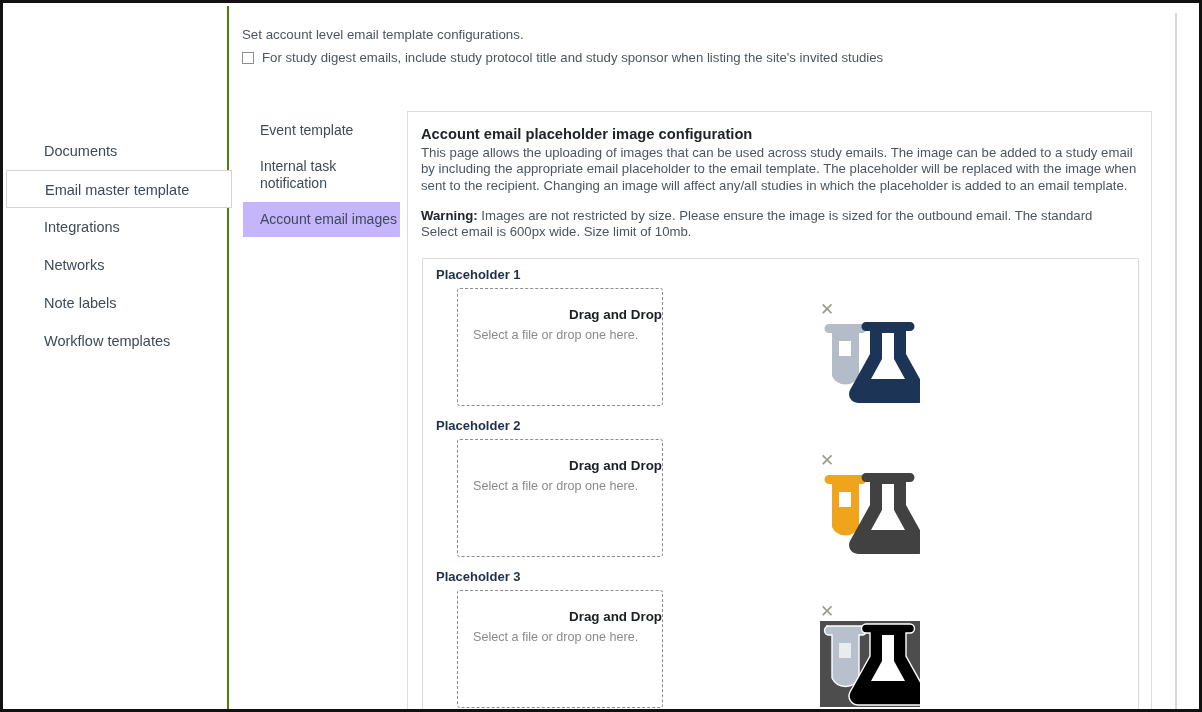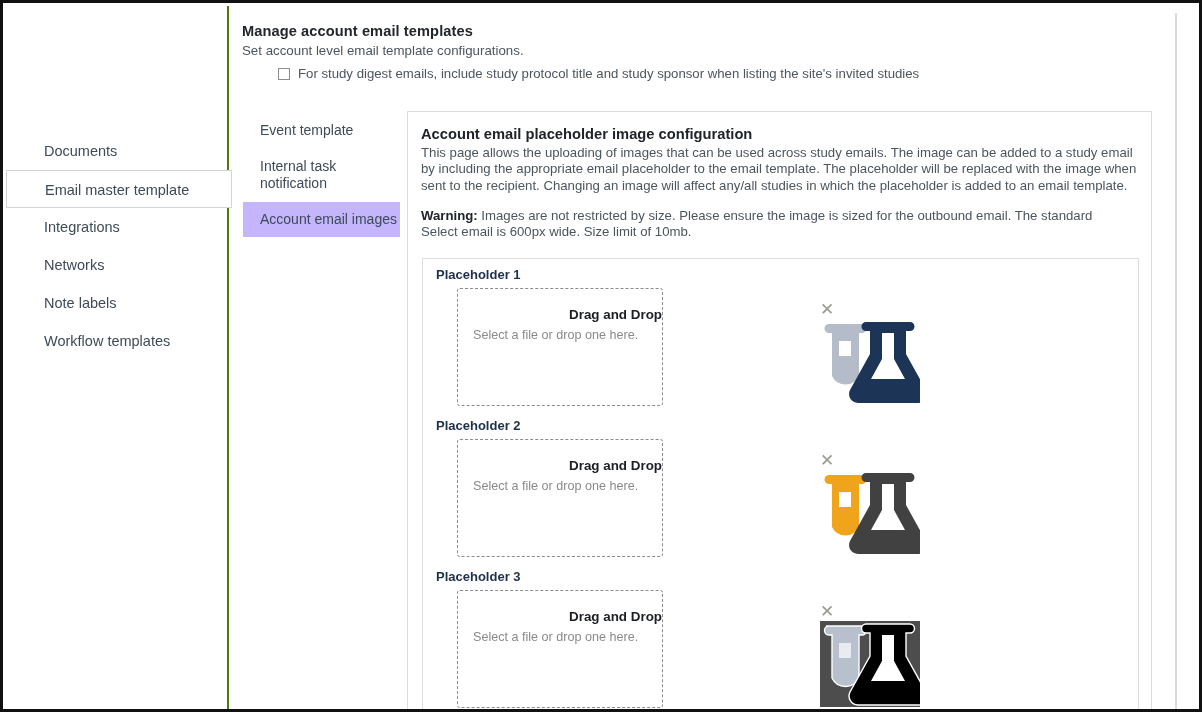--- a/index.html
+++ b/index.html
@@ -73,21 +73,20 @@
   }
   #header .h-sub {
     font-size: 13.3px;
     color: #4c555e;
     margin-top: 4px;
   }
   .check-row {
     display: flex;
     align-items: flex-start;
     margin-top: 8px;
-    margin-left: 36px;
   }
   .cbox {
     width: 12px;
     height: 12px;
     border: 1px solid #8d8d8d;
     background: #fff;
     box-sizing: border-box;
     margin-right: 8px;
     margin-top: 2px;
     flex: none;
@@ -291,21 +290,20 @@
         <span>Workflow templates</span>
       </div>
 
     </div>
   </div>
 
   <div id="outer-panel"></div>
   <div id="outer-panel-right"></div>
 
   <div id="header">
-    <div class="h-title">Manage account email templates</div>
     <div class="h-sub">Set account level email template configurations.</div>
     <div class="check-row">
       <div class="cbox"></div>
       <div class="check-label">For study digest emails, include study protocol title and study sponsor when listing the site's invited studies</div>
     </div>
   </div>
 
   <div id="subnav">
     <div class="subnav-item">
       <span>Event template</span>

